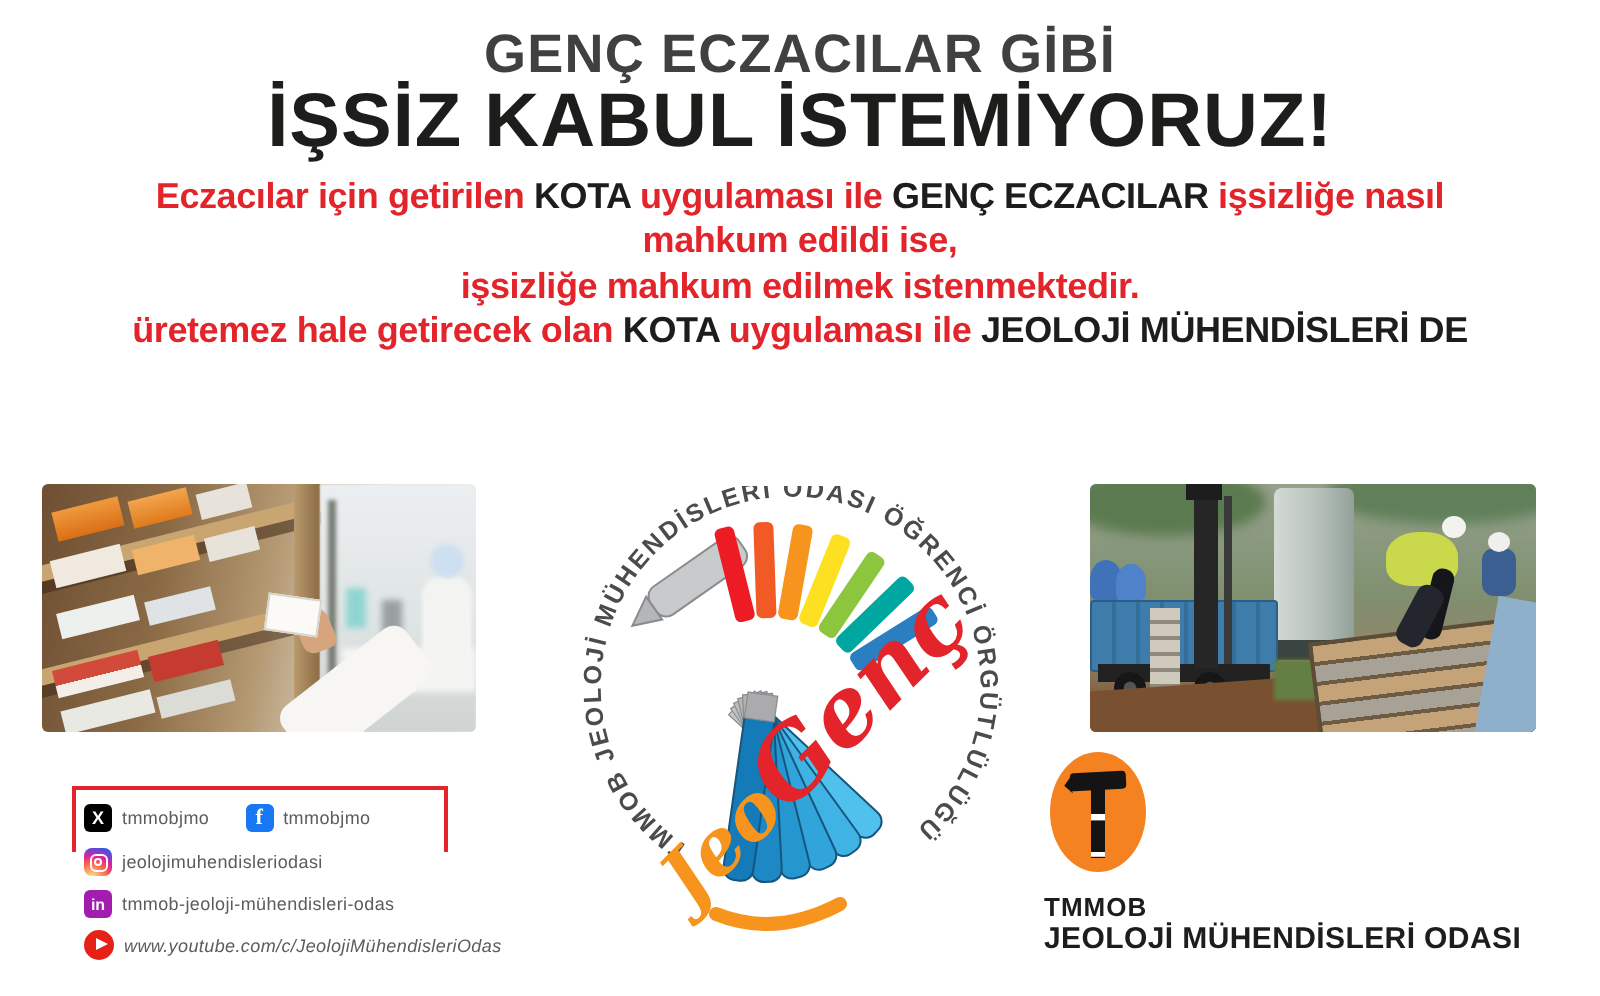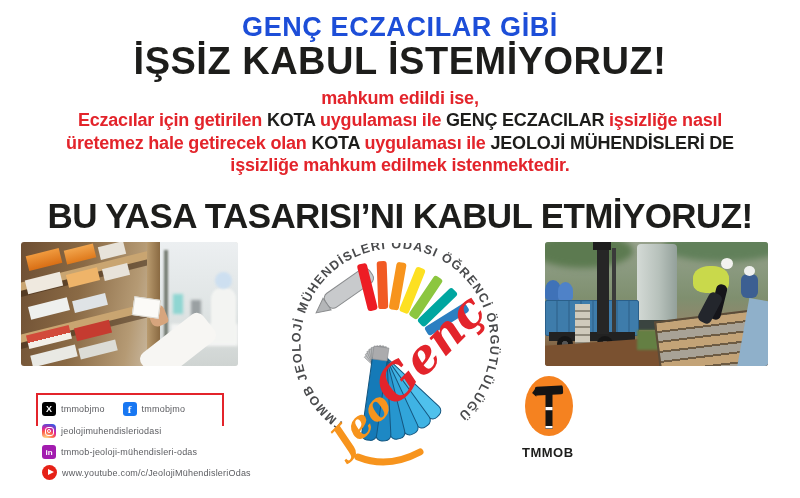--- a/index.html
+++ b/index.html
@@ -1,19 +1,19 @@
 <!DOCTYPE html>
 <html><head>
 <meta charset="utf-8">
 <style>
   html,body{margin:0;padding:0;background:#ffffff;}
   .poster{position:relative;width:800px;height:498px;background:#ffffff;overflow:hidden;
           font-family:"Liberation Sans",sans-serif;}
   .ctext{position:absolute;left:0;width:800px;text-align:center;}
-  .subtitle{top:12px;font-size:27px;font-weight:bold;color:#1d4ed8;letter-spacing:.6px;}
+  .subtitle{top:12px;font-size:27px;font-weight:bold;color:#404040;letter-spacing:.6px;}
   .title{top:40px;font-size:38px;font-weight:bold;color:#1d1d1b;letter-spacing:.5px;white-space:nowrap;}
   .message{top:87px;font-size:18px;line-height:22.3px;font-weight:bold;color:#e3242b;letter-spacing:-.2px;}
   .message .blk{color:#1d1d1b;}
   .slogan{top:196px;font-size:35px;font-weight:bold;color:#1d1d1b;letter-spacing:-.6px;white-space:nowrap;}
 
   
   .photo{position:absolute;top:242px;height:124px;border-radius:3px;overflow:hidden;}
   .photo-left{left:21px;width:217px;
     background:linear-gradient(100deg,#6e4f33 0%,#8a6a45 28%,#b59a74 52%,#ded8ce 74%,#efece6 100%);}
   .photo-right{left:545px;width:223px;
@@ -58,27 +58,26 @@
 </style>
 </head>
 <body>
 
 <div class="poster">
 
   <div class="ctext subtitle">GENÇ ECZACILAR GİBİ</div>
   <div class="ctext title">İŞSİZ KABUL İSTEMİYORUZ!</div>
 
   <div class="ctext message">
+    <div><span>Eczacılar için getirilen </span><span class="blk">KOTA</span><span> uygulaması ile </span><span class="blk">GENÇ ECZACILAR</span><span> işsizliğe nasıl</span></div>
     <div><span>mahkum edildi ise,</span></div>
-    <div><span>Eczacılar için getirilen </span><span class="blk">KOTA</span><span> uygulaması ile </span><span class="blk">GENÇ ECZACILAR</span><span> işsizliğe nasıl</span></div>
+    <div><span>işsizliğe mahkum edilmek istenmektedir.</span></div>
     <div><span>üretemez hale getirecek olan </span><span class="blk">KOTA</span><span> uygulaması ile </span><span class="blk">JEOLOJİ MÜHENDİSLERİ DE</span></div>
-    <div><span>işsizliğe mahkum edilmek istenmektedir.</span></div>
-  </div>
-
-  <div class="ctext slogan">BU YASA TASARISI’NI KABUL ETMİYORUZ!</div>
+  </div>
+
 
   <div class="photo photo-left">
     <div style="left:-8px;top:24px;width:150px;height:8px;background:#c9a571;transform:rotate(-14deg);box-shadow:0 6px 0 rgba(60,38,20,.55);"></div>
     <div style="left:-8px;top:76px;width:150px;height:8px;background:#c9a571;transform:rotate(-14deg);box-shadow:0 6px 0 rgba(60,38,20,.5);"></div>
     <div style="left:6px;top:10px;width:34px;height:15px;background:linear-gradient(#f09a3e,#d96f15);transform:rotate(-14deg);"></div>
     <div style="left:44px;top:5px;width:30px;height:14px;background:linear-gradient(#f2a54d,#df7a1c);transform:rotate(-14deg);"></div>
     <div style="left:78px;top:2px;width:26px;height:13px;background:#e8e3da;transform:rotate(-14deg);"></div>
     <div style="left:5px;top:34px;width:36px;height:14px;background:#efe9df;transform:rotate(-14deg);"></div>
     <div style="left:46px;top:29px;width:32px;height:13px;background:#efb469;transform:rotate(-14deg);"></div>
     <div style="left:82px;top:24px;width:26px;height:12px;background:#e8e3da;transform:rotate(-14deg);"></div>
@@ -204,33 +203,34 @@
       <span class="slabel">tmmobjmo</span>
     </div>
     <div class="srow" style="top:31px;">
       <span class="sicon ig"></span>
       <span class="slabel">jeolojimuhendisleriodasi</span>
     </div>
     <div class="srow" style="top:52px;">
       <span class="sicon in">in</span>
       <span class="slabel">tmmob-jeoloji-mühendisleri-odas</span>
     </div>
-    <div class="srow" style="top:72px;">
+    <div class="srow" style="top:72px;font-style:italic;">
       <span class="sicon yt"></span>
       <span class="slabel">www.youtube.com/c/JeolojiMühendisleriOdas</span>
     </div>
   </div>
 
   <div class="tmmob">
     <svg width="54" height="64" viewBox="0 0 54 64">
       <ellipse cx="27" cy="32" rx="24" ry="30" fill="#f58220"></ellipse>
       <g transform="rotate(-3 27 16)">
         <polygon points="14,13 10,18 14,22 14,13" fill="#141414"></polygon>
         <rect x="13" y="12" width="28" height="9" rx="2" fill="#141414"></rect>
       </g>
       <rect x="23.5" y="20" width="7" height="35" fill="#141414"></rect>
       <rect x="23.5" y="33" width="7" height="3.2" fill="#ffffff"></rect>
       <rect x="23.5" y="52" width="7" height="2.4" fill="#ffffff"></rect>
     </svg>
     <div class="acr">TMMOB</div>
+    <div class="org">JEOLOJİ  MÜHENDİSLERİ ODASI</div>
   </div>
 
 </div>
 
 </body></html>

